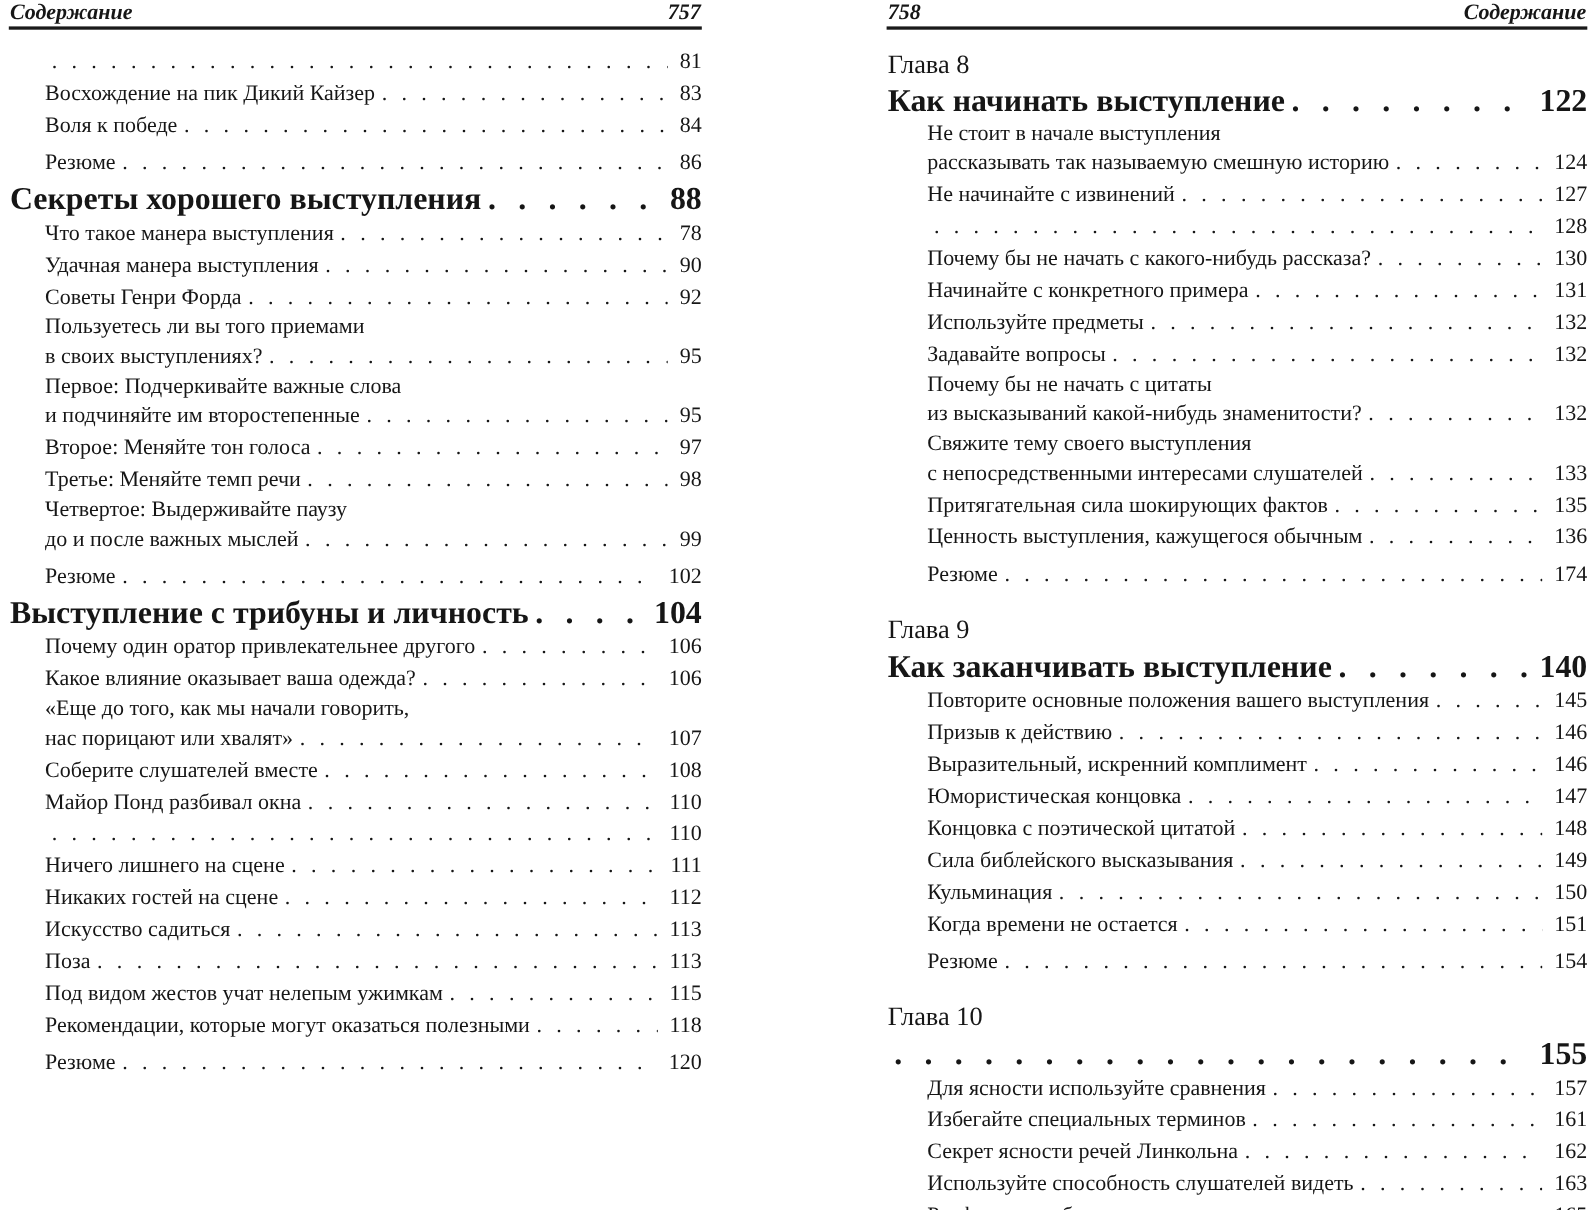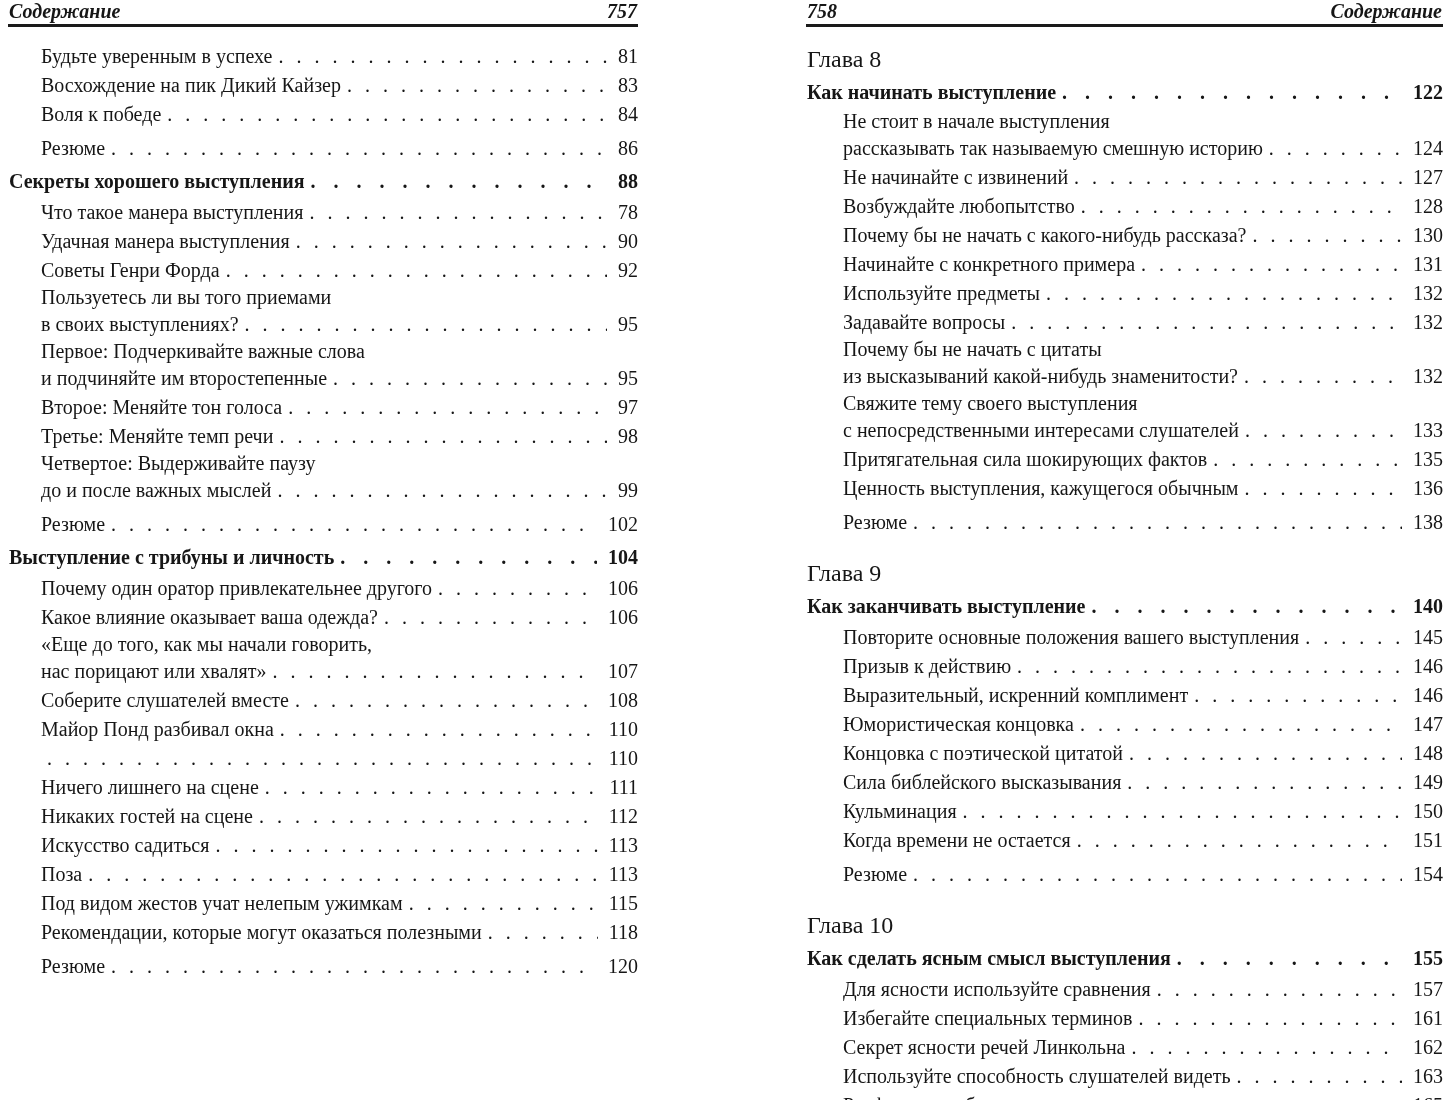--- a/index.html
+++ b/index.html
@@ -34,21 +34,21 @@
 
   .entry { padding-left: 33px; }
   .page-right .entry { padding-left: 37px; }
   .entry.gapped { margin-top: 5px; }
 
   .entry.title {
     padding-left: 1px;
     font-weight: bold;
     margin: 2px 0 0 0;
   }
-  .entry.title .line { line-height: 33px; font-size: 20px; }
+  .entry.title .line { line-height: 33px; font-size: 29px; }
   .entry.title .leader { word-spacing: 13px; }
 
   .line {
     display: flex; align-items: baseline;
     font-size: 20px; line-height: 29px;
     white-space: nowrap;
   }
   .line.cont { line-height: 25px; }
 
   .txt { flex: 0 0 auto; }
@@ -73,21 +73,20 @@
 <body>
 
 <div class="page page-left">
   <div class="running-header">
     <span>Содержание</span>
     <span>757</span>
   </div>
   <div class="list" id="list-0">
       <div class="entry">
         <div class="line last">
-          <span class="txt">Будьте уверенным в успехе</span>
           <span class="leader">. . . . . . . . . . . . . . . . . . . . . . . . . . . . . . . . . . . . . . . . . . . . . . . . . . . . . . . . . . . . . . . . . . . . . . . . . . . . . . . . </span>
           <span class="num">81</span>
         </div>
       </div>
       <div class="entry">
         <div class="line last">
           <span class="txt">Восхождение на пик Дикий Кайзер</span>
           <span class="leader">. . . . . . . . . . . . . . . . . . . . . . . . . . . . . . . . . . . . . . . . . . . . . . . . . . . . . . . . . . . . . . . . . . . . . . . . . . . . . . . . </span>
           <span class="num">83</span>
         </div>
@@ -314,21 +313,20 @@
       </div>
       <div class="entry">
         <div class="line last">
           <span class="txt">Не начинайте с извинений</span>
           <span class="leader">. . . . . . . . . . . . . . . . . . . . . . . . . . . . . . . . . . . . . . . . . . . . . . . . . . . . . . . . . . . . . . . . . . . . . . . . . . . . . . . . </span>
           <span class="num">127</span>
         </div>
       </div>
       <div class="entry">
         <div class="line last">
-          <span class="txt">Возбуждайте любопытство</span>
           <span class="leader">. . . . . . . . . . . . . . . . . . . . . . . . . . . . . . . . . . . . . . . . . . . . . . . . . . . . . . . . . . . . . . . . . . . . . . . . . . . . . . . . </span>
           <span class="num">128</span>
         </div>
       </div>
       <div class="entry">
         <div class="line last">
           <span class="txt">Почему бы не начать с какого-нибудь рассказа?</span>
           <span class="leader">. . . . . . . . . . . . . . . . . . . . . . . . . . . . . . . . . . . . . . . . . . . . . . . . . . . . . . . . . . . . . . . . . . . . . . . . . . . . . . . . </span>
           <span class="num">130</span>
         </div>
@@ -385,21 +383,21 @@
         <div class="line last">
           <span class="txt">Ценность выступления, кажущегося обычным</span>
           <span class="leader">. . . . . . . . . . . . . . . . . . . . . . . . . . . . . . . . . . . . . . . . . . . . . . . . . . . . . . . . . . . . . . . . . . . . . . . . . . . . . . . . </span>
           <span class="num">136</span>
         </div>
       </div>
       <div class="entry gapped">
         <div class="line last">
           <span class="txt">Резюме</span>
           <span class="leader">. . . . . . . . . . . . . . . . . . . . . . . . . . . . . . . . . . . . . . . . . . . . . . . . . . . . . . . . . . . . . . . . . . . . . . . . . . . . . . . . </span>
-          <span class="num">138</span>
+          <span class="num">174</span>
         </div>
       </div>
       <div class="chapter">Глава 9</div>
       <div class="entry title">
         <div class="line last">
           <span class="txt">Как заканчивать выступление</span>
           <span class="leader">. . . . . . . . . . . . . . . . . . . . . . . . . . . . . . . . . . . . . . . . . . . . . . . . . . . . . . . . . . . . . . . . . . . . . . . . . . . . . . . . </span>
           <span class="num">140</span>
         </div>
       </div>
@@ -462,21 +460,20 @@
       <div class="entry gapped">
         <div class="line last">
           <span class="txt">Резюме</span>
           <span class="leader">. . . . . . . . . . . . . . . . . . . . . . . . . . . . . . . . . . . . . . . . . . . . . . . . . . . . . . . . . . . . . . . . . . . . . . . . . . . . . . . . </span>
           <span class="num">154</span>
         </div>
       </div>
       <div class="chapter">Глава 10</div>
       <div class="entry title">
         <div class="line last">
-          <span class="txt">Как сделать ясным смысл выступления</span>
           <span class="leader">. . . . . . . . . . . . . . . . . . . . . . . . . . . . . . . . . . . . . . . . . . . . . . . . . . . . . . . . . . . . . . . . . . . . . . . . . . . . . . . . </span>
           <span class="num">155</span>
         </div>
       </div>
       <div class="entry">
         <div class="line last">
           <span class="txt">Для ясности используйте сравнения</span>
           <span class="leader">. . . . . . . . . . . . . . . . . . . . . . . . . . . . . . . . . . . . . . . . . . . . . . . . . . . . . . . . . . . . . . . . . . . . . . . . . . . . . . . . </span>
           <span class="num">157</span>
         </div>

